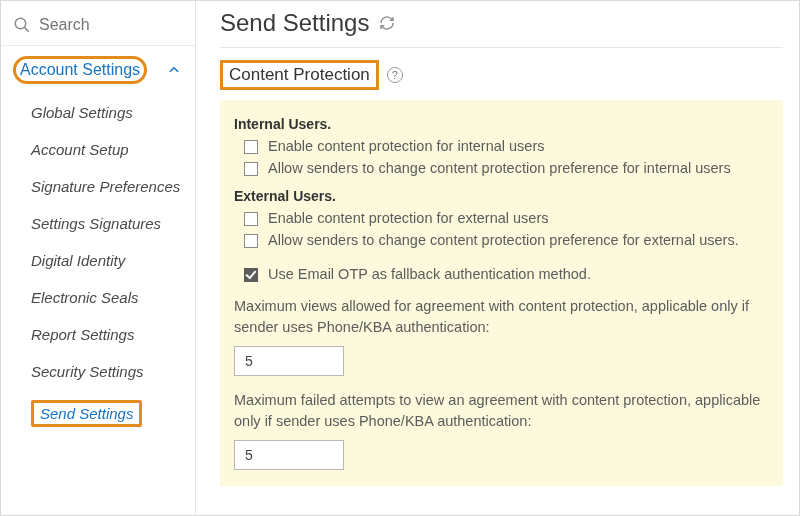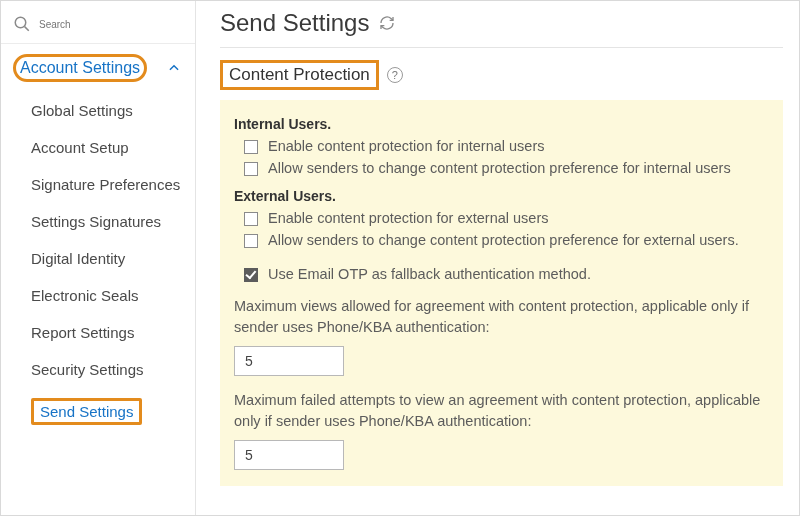--- a/index.html
+++ b/index.html
@@ -27,21 +27,21 @@
   .search-wrap {
     display: flex;
     align-items: center;
     padding: 8px 12px 10px 12px;
     border-bottom: 1px solid #ececec;
   }
   .search-icon svg { display:block; }
   .search-input {
     border: none;
     outline: none;
-    font-size: 10px;
+    font-size: 16px;
     color: #9a9a9a;
     padding-left: 8px;
     width: 120px;
     background: transparent;
   }
   .nav-group-header {
     position: relative;
     display: flex;
     align-items: center;
     justify-content: space-between;
@@ -55,20 +55,21 @@
     padding: 2px 4px;
     border-radius: 14px;
     display: inline-block;
   }
   .chevron-up svg { display:block; }
   .nav-item {
     padding: 10px 10px 10px 30px;
     font-size: 15px;
     color: #4a4a4a;
     cursor: pointer;
+    font-style: italic;
   }
   .nav-item.active {
     color: #1773c6;
   }
   .nav-item .hl-box {
     border: 3px solid #e38b1d;
     padding: 2px 6px;
     border-radius: 2px;
     display: inline-block;
   }

